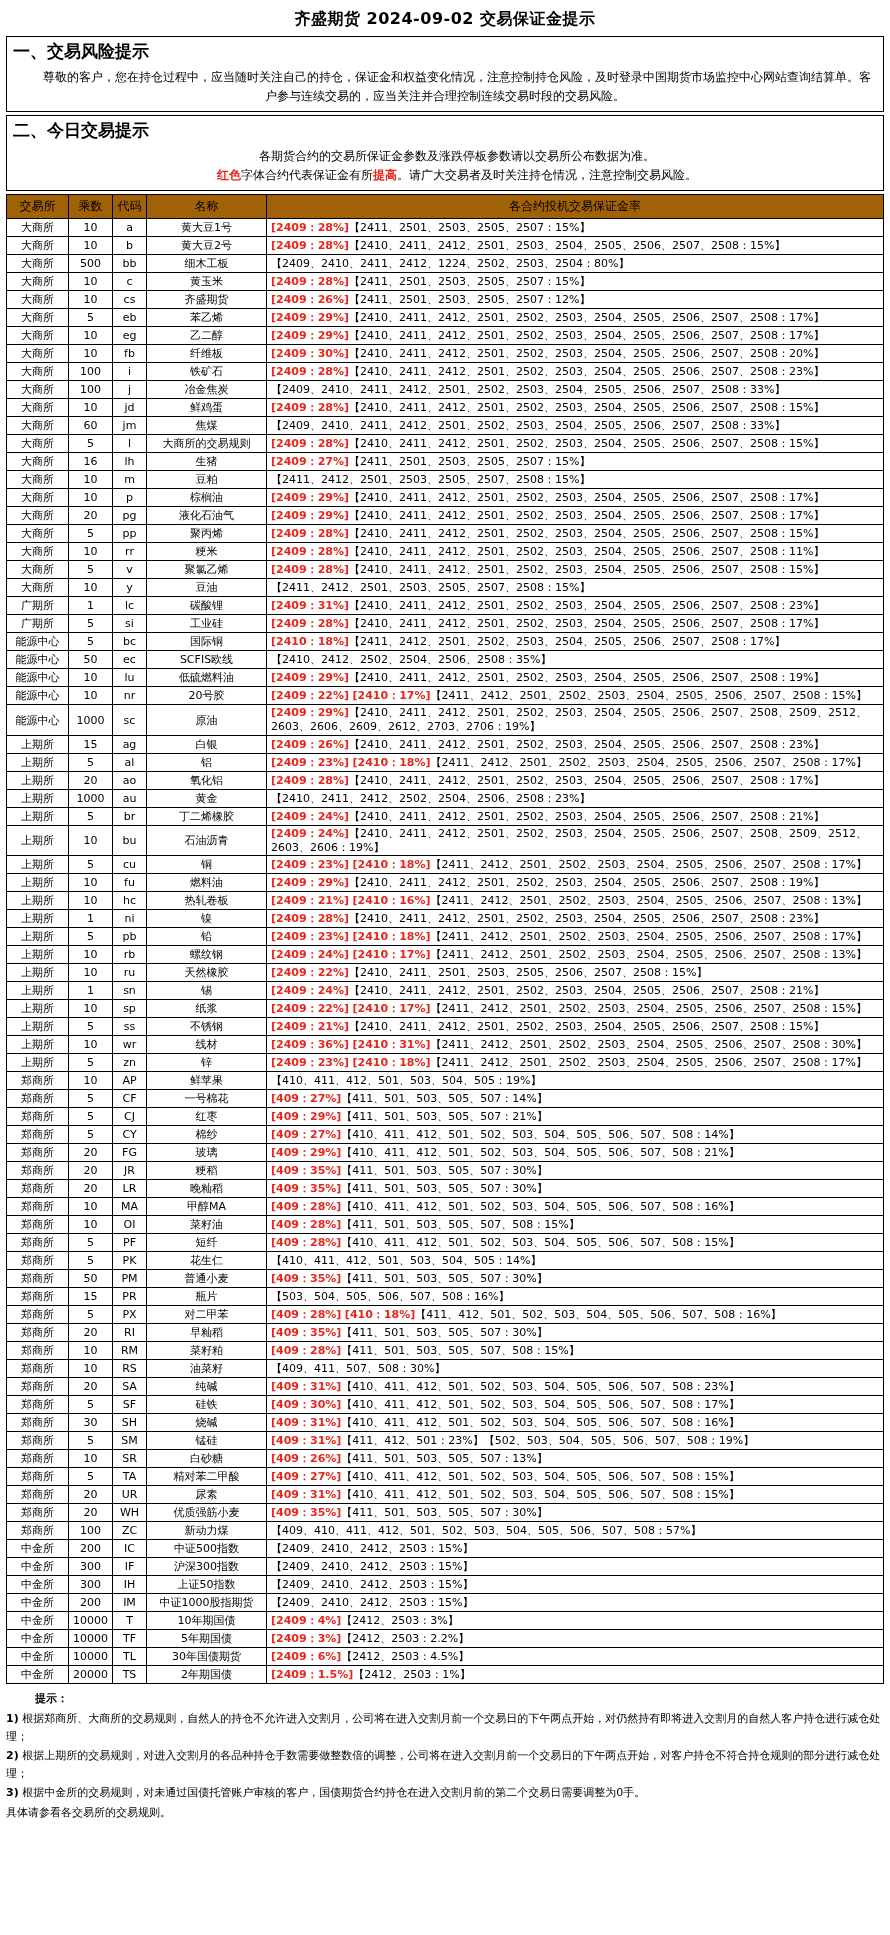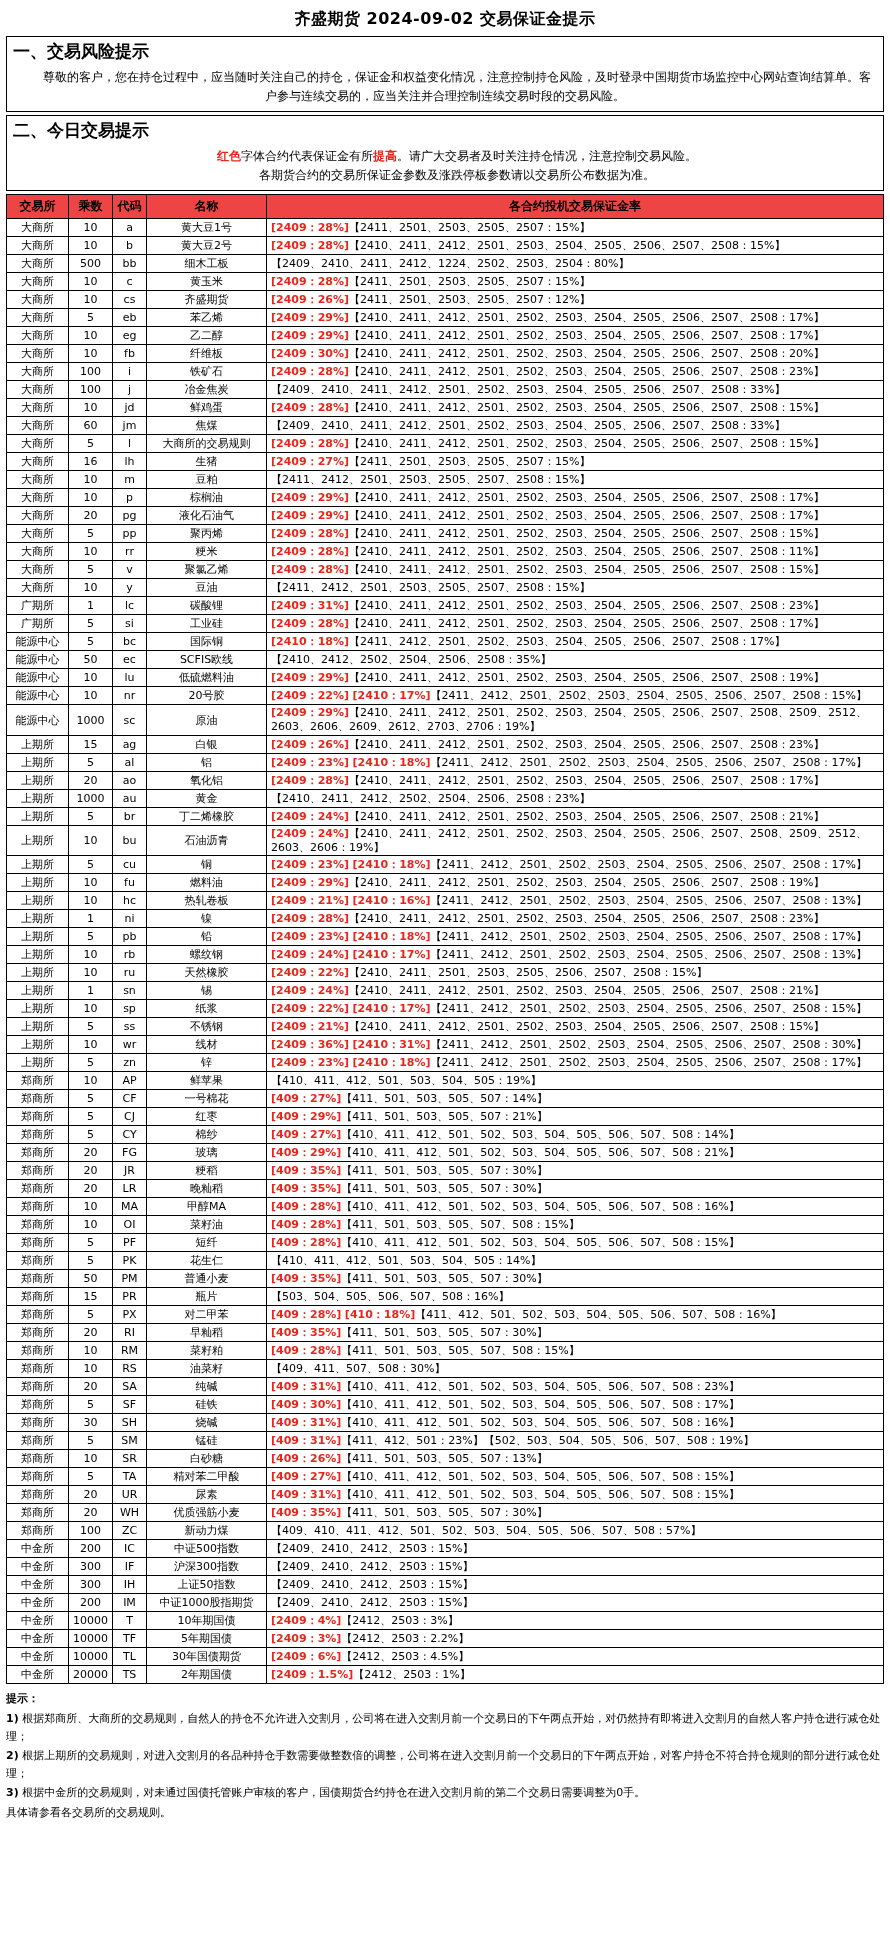--- a/index.html
+++ b/index.html
@@ -6,55 +6,55 @@
   body{font-family:"DejaVu Sans","Liberation Sans",sans-serif;font-size:11px;color:#000;width:890px;}
   .page{width:890px;box-sizing:border-box;padding:4px 6px 10px 6px;}
   .title{text-align:center;font-size:16px;font-weight:bold;padding:5px 0 6px 0;letter-spacing:.5px;}
   .sec{border:1px solid #000;margin-bottom:3px;}
   .sec-head{font-weight:bold;font-size:17px;padding:3px 6px;border-bottom:0;}
   .sec-body{padding:2px 8px 6px 8px;font-size:12px;line-height:1.55;}
   .ind{text-indent:2em;text-align:center;}
   .redb{color:#e8261c;font-weight:bold;}
   table{border-collapse:collapse;width:100%;table-layout:fixed;}
   th,td{border:1px solid #000;font-size:11px;padding:1px 2px;}
-  th{background:#ef4444;font-weight:bold;text-align:center;font-size:12px;padding:3px 2px;}
+  th{background:#a16207;font-weight:normal;text-align:center;font-size:12px;padding:3px 2px;}
   td.c{text-align:center;}
   td.n{text-align:center;}
   td.r{text-align:left;padding-left:4px;}
   .col-ex{width:62px;}
   .col-mu{width:44px;}
   .col-cd{width:34px;}
   .col-nm{width:120px;}
   .rate{line-height:1.25;}
   .footer{margin-top:6px;font-size:11px;line-height:1.6;}
-  .footer .fh{font-weight:bold;margin-bottom:2px;}
+  .footer .fh{font-weight:bold;margin-bottom:2px;margin-left:29px;}
   .footer p{margin:0 0 2px 0;}
   .footer .num{font-weight:bold;}
 </style>
 </head>
 <body>
 
 <div class="page">
 
   <div class="title">齐盛期货 2024-09-02 交易保证金提示</div>
 
   <div class="sec">
     <div class="sec-head">一、交易风险提示</div>
     <div class="sec-body">
       <div class="ind">尊敬的客户，您在持仓过程中，应当随时关注自己的持仓，保证金和权益变化情况，注意控制持仓风险，及时登录中国期货市场监控中心网站查询结算单。客户参与连续交易的，应当关注并合理控制连续交易时段的交易风险。</div>
     </div>
   </div>
 
   <div class="sec">
     <div class="sec-head">二、今日交易提示</div>
     <div class="sec-body">
+      <div class="ind">各期货合约的交易所保证金参数及涨跌停板参数请以交易所公布数据为准。</div>
       <div class="ind">
         <span class="redb">红色</span><span>字体合约代表保证金有所</span><span class="redb">提高</span><span>。请广大交易者及时关注持仓情况，注意控制交易风险。</span>
       </div>
-      <div class="ind">各期货合约的交易所保证金参数及涨跌停板参数请以交易所公布数据为准。</div>
     </div>
   </div>
 
   <table>
     <colgroup>
       <col class="col-ex">
         <col class="col-mu">
         <col class="col-cd">
         <col class="col-nm">
         <col>

